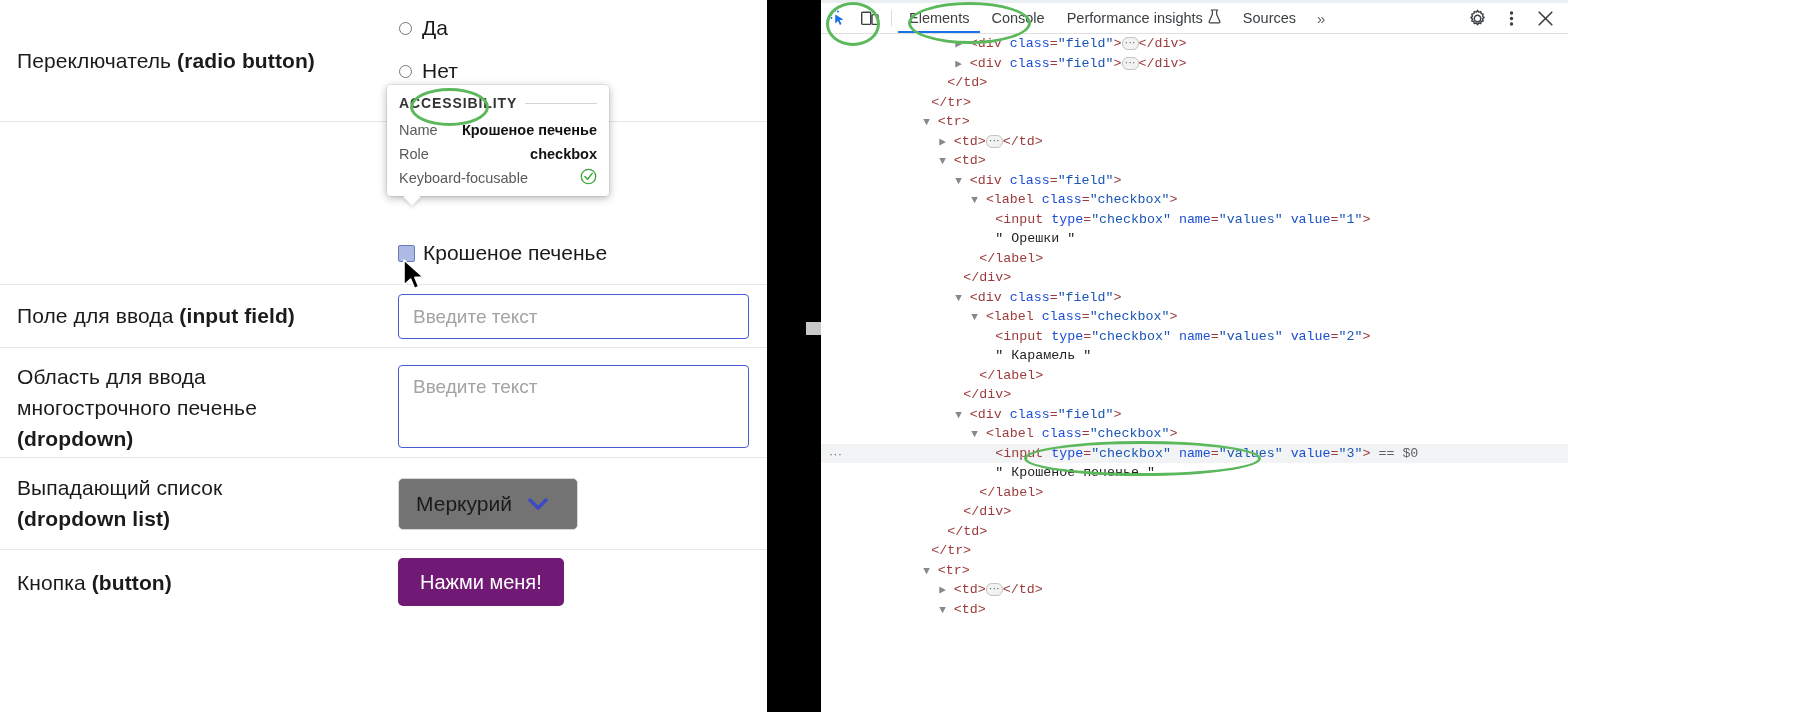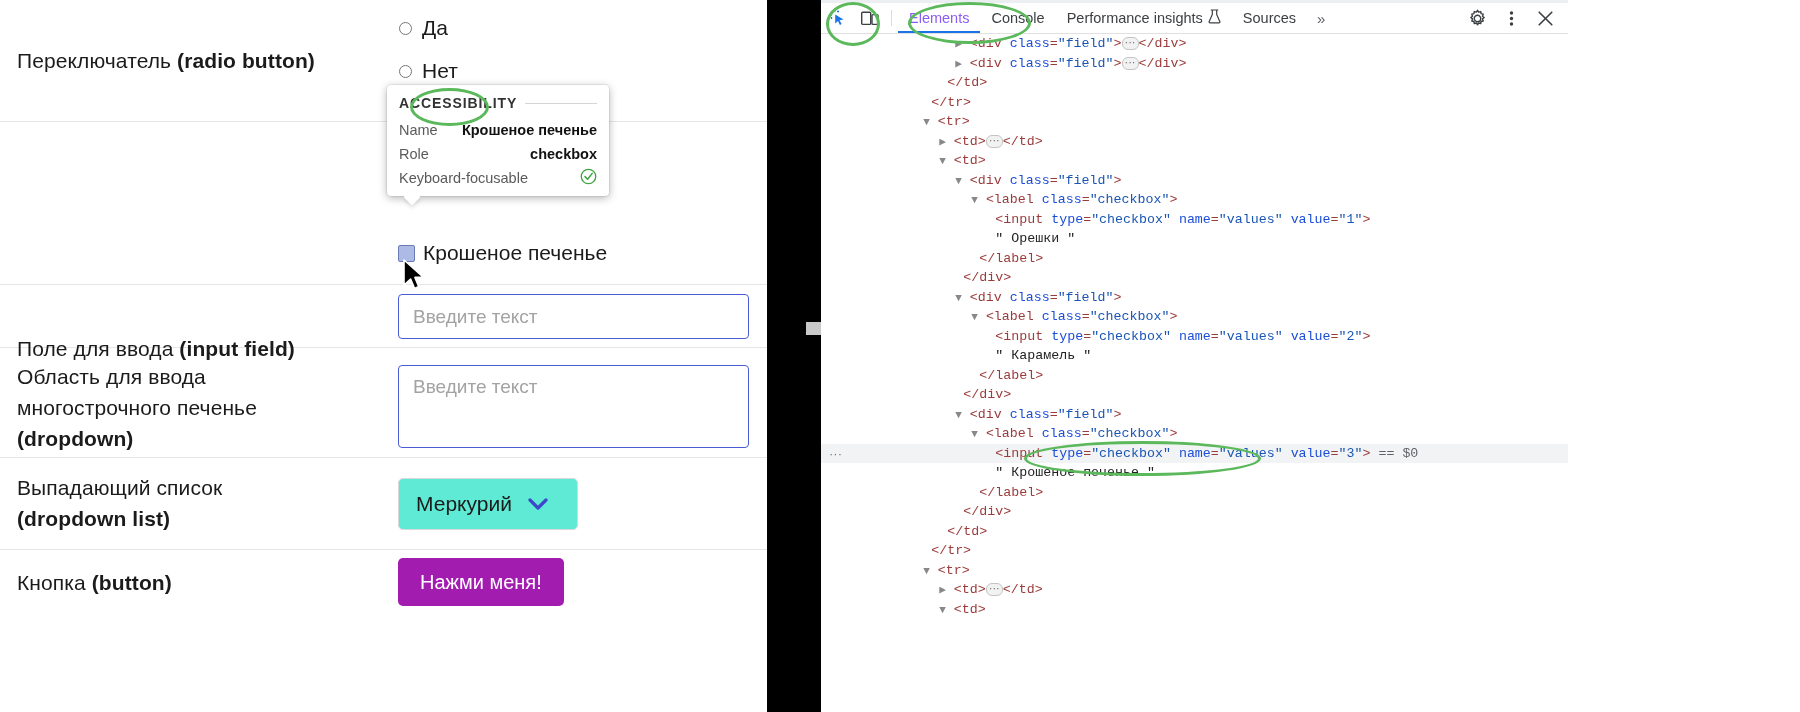--- a/index.html
+++ b/index.html
@@ -59,30 +59,30 @@
     border:1px solid #4a5bd6;border-radius:4px;background:#fff;
     font-size:19px;color:#9a9a9a;font-family:"Liberation Sans",sans-serif;
     padding:10px 14px;outline:none;resize:none;overflow:hidden;
   }
   .tarea::placeholder{color:#a3a3a3;}
   .tarea-wrap{position:relative;}
 
   
   .dd{
     box-sizing:border-box;height:52px;min-width:180px;
-    border:1px solid #d8d8d8;border-radius:5px;background:#5eead4;
+    border:1px solid #d8d8d8;border-radius:5px;background:#737373;
     display:flex;align-items:center;gap:16px;padding:0 17px;
     font-size:21px;color:#1b1b1b;cursor:pointer;
   }
   .chev{display:inline-block;}
 
   
   .btn{
     box-sizing:border-box;height:48px;padding:0 22px;
-    background:#a21caf;color:#fff;border:none;border-radius:5px;
+    background:#701a75;color:#fff;border:none;border-radius:5px;
     font-size:20px;font-family:"Liberation Sans",sans-serif;cursor:pointer;
   }
 
   
   .cursor{position:absolute;pointer-events:none;}
 
   
   .tip{
     position:absolute;left:387px;top:85px;width:222px;
     background:#fff;border-radius:4px;
@@ -131,21 +131,21 @@
   }
   .dt-icobtn{
     width:30px;height:26px;display:flex;align-items:center;justify-content:center;
     cursor:pointer;margin-left:2px;
   }
   .dt-sep{width:1px;height:16px;background:#dcdcdc;margin:0 6px;}
   .dt-tab{
     height:30px;display:flex;align-items:center;gap:5px;padding:0 11px;
     font-size:14.5px;color:#3c4043;cursor:pointer;white-space:nowrap;
   }
-  .dt-tab.active{color:#8b5cf6;box-shadow:inset 0 -2px 0 #1a73e8;text-align:center;}
+  .dt-tab.active{color:#404040;box-shadow:inset 0 -2px 0 #1a73e8;text-align:center;}
   .dt-right{margin-left:auto;display:flex;align-items:center;gap:2px;padding-right:8px;}
   .dt-chev2{font-size:15px;color:#5f6368;padding:0 10px;cursor:pointer;}
 
   .dt-tree{
     position:absolute;left:0;top:34px;width:747px;height:678px;
     overflow:hidden;background:#fff;
     font-size:13.3px;line-height:19.5px;
     font-family:"Liberation Mono","DejaVu Sans Mono",monospace;
     white-space:pre;
   }
@@ -202,21 +202,21 @@
     <div class="row" style="top:122px;height:163px;">
       <div class="ctrl" style="left:398px;top:119px;">
         <label class="cb-item">
           <span class="cb-box"></span>
           <span class="cb-text">Крошеное печенье</span>
         </label>
       </div>
     </div>
 
     <div class="row" style="top:285px;height:63px;">
-      <div class="lbl" style="top:16px;margin-top:33px;">
+      <div class="lbl" style="top:16px;">
         <span>Поле для ввода </span><b>(input field)</b>
       </div>
       <div class="ctrl" style="left:398px;top:9px;">
         <input class="tinput" type="text" placeholder="Введите текст" style="">
       </div>
     </div>
 
     <div class="row" style="top:348px;height:110px;">
       <div class="lbl" style="top:13px;line-height:31px;">
         <span>Область для ввода</span><br>

